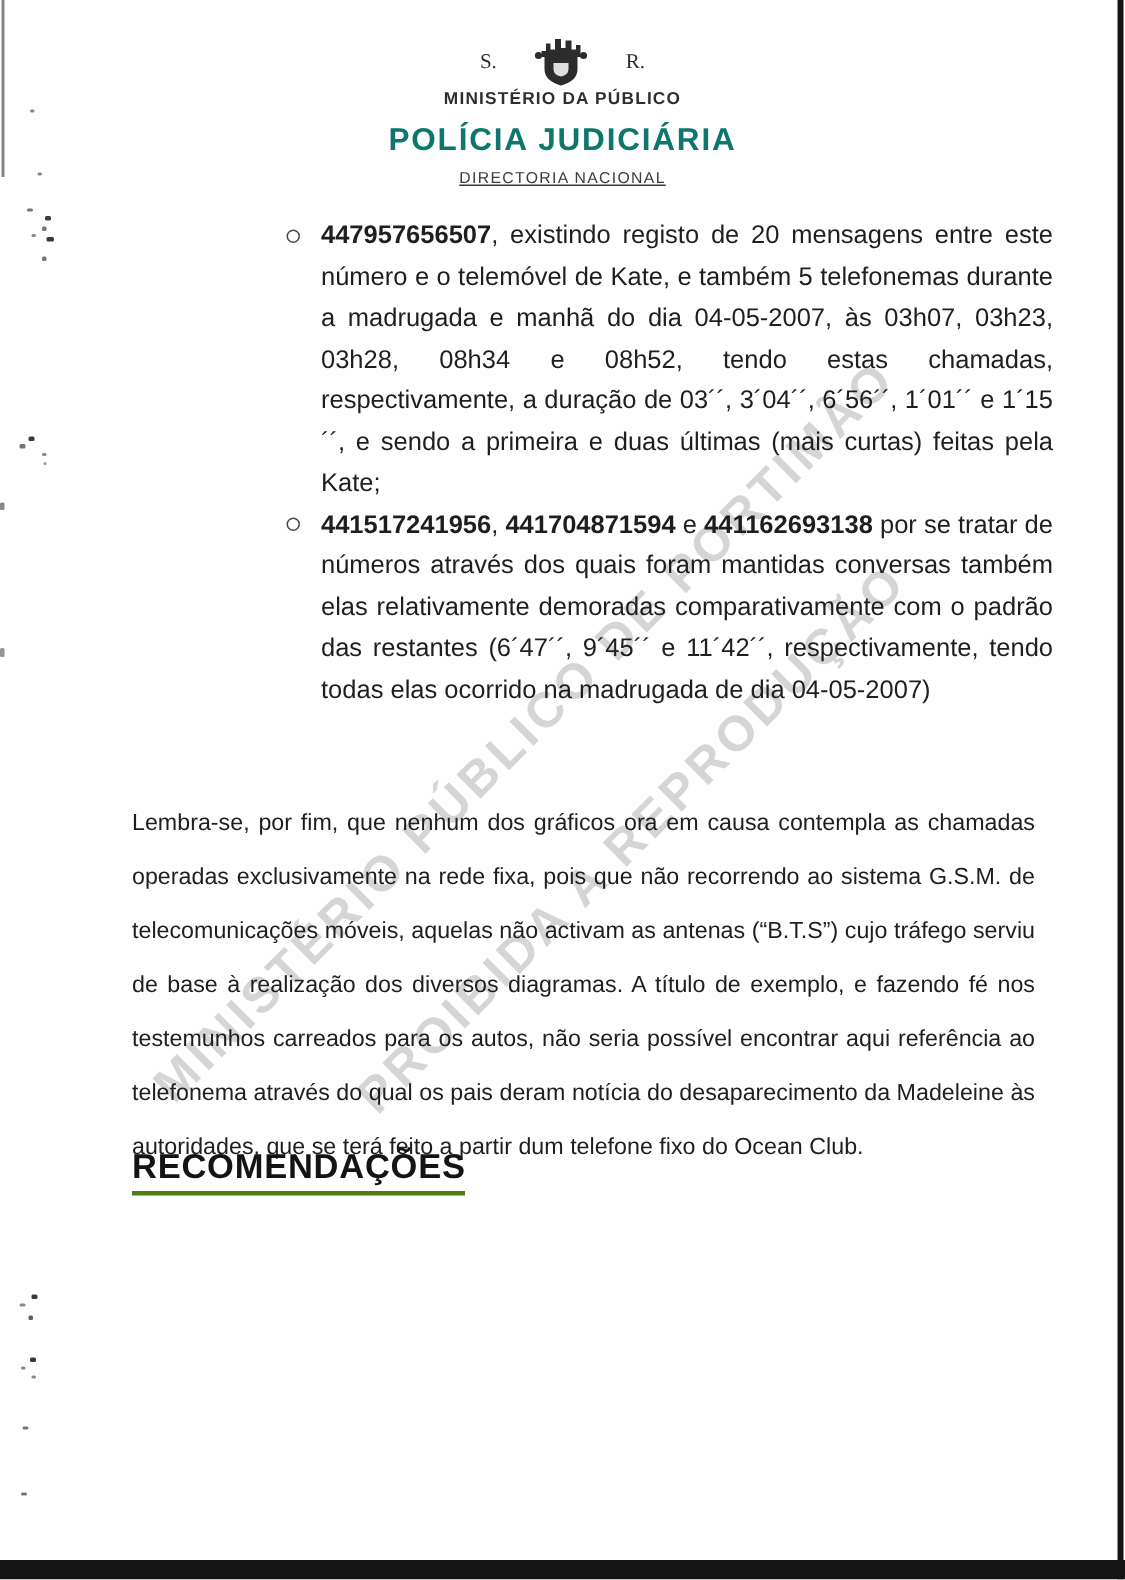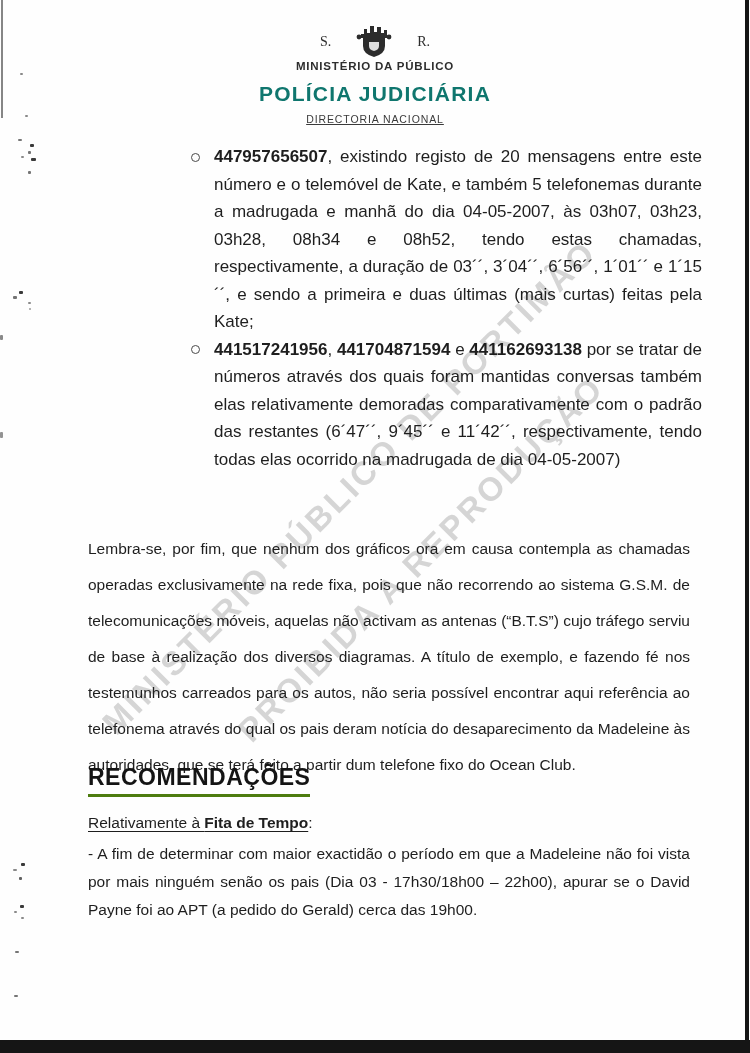--- a/index.html
+++ b/index.html
@@ -111,17 +111,15 @@
 
   <ul class="phone-list">
     <li><span class="bold">447957656507</span><span>, existindo registo de 20 mensagens entre este número e o telemóvel de Kate, e também 5 telefonemas durante a madrugada e manhã do dia 04-05-2007, às 03h07, 03h23, 03h28, 08h34 e 08h52, tendo estas chamadas, respectivamente, a duração de 03´´, 3´04´´, 6´56´´, 1´01´´ e 1´15´´, e sendo a primeira e duas últimas (mais curtas) feitas pela Kate;</span></li>
     <li><span class="bold">441517241956</span><span>, </span><span class="bold">441704871594</span><span> e </span><span class="bold">441162693138</span><span> por se tratar de números através dos quais foram mantidas conversas também elas relativamente demoradas comparativamente com o padrão das restantes (6´47´´, 9´45´´ e 11´42´´, respectivamente, tendo todas elas ocorrido na madrugada de dia 04-05-2007)</span></li>
   </ul>
 
   <p class="body-par">Lembra-se, por fim, que nenhum dos gráficos ora em causa contempla as chamadas operadas exclusivamente na rede fixa, pois que não recorrendo ao sistema G.S.M. de telecomunicações móveis, aquelas não activam as antenas (“B.T.S”) cujo tráfego serviu de base à realização dos diversos diagramas. A título de exemplo, e fazendo fé nos testemunhos carreados para os autos, não seria possível encontrar aqui referência ao telefonema através do qual os pais deram notícia do desaparecimento da Madeleine às autoridades, que se terá feito a partir dum telefone fixo do Ocean Club.</p>
 
   <h1 class="rec-heading"><span class="hu">RECOMENDAÇÕES</span></h1>
 
-  <div class="rec-sub"><span class="u"><span>Relativamente à </span><span class="bold">Fita de Tempo</span></span><span>:</span></div>
 
-  <p class="rec-item">- A fim de determinar com maior exactidão o período em que a Madeleine não foi vista por mais ninguém senão os pais (Dia 03 - 17h30/18h00 – 22h00), apurar se o David Payne foi ao APT (a pedido do Gerald) cerca das 19h00.</p>
 
 </div>
 
 </body></html>

